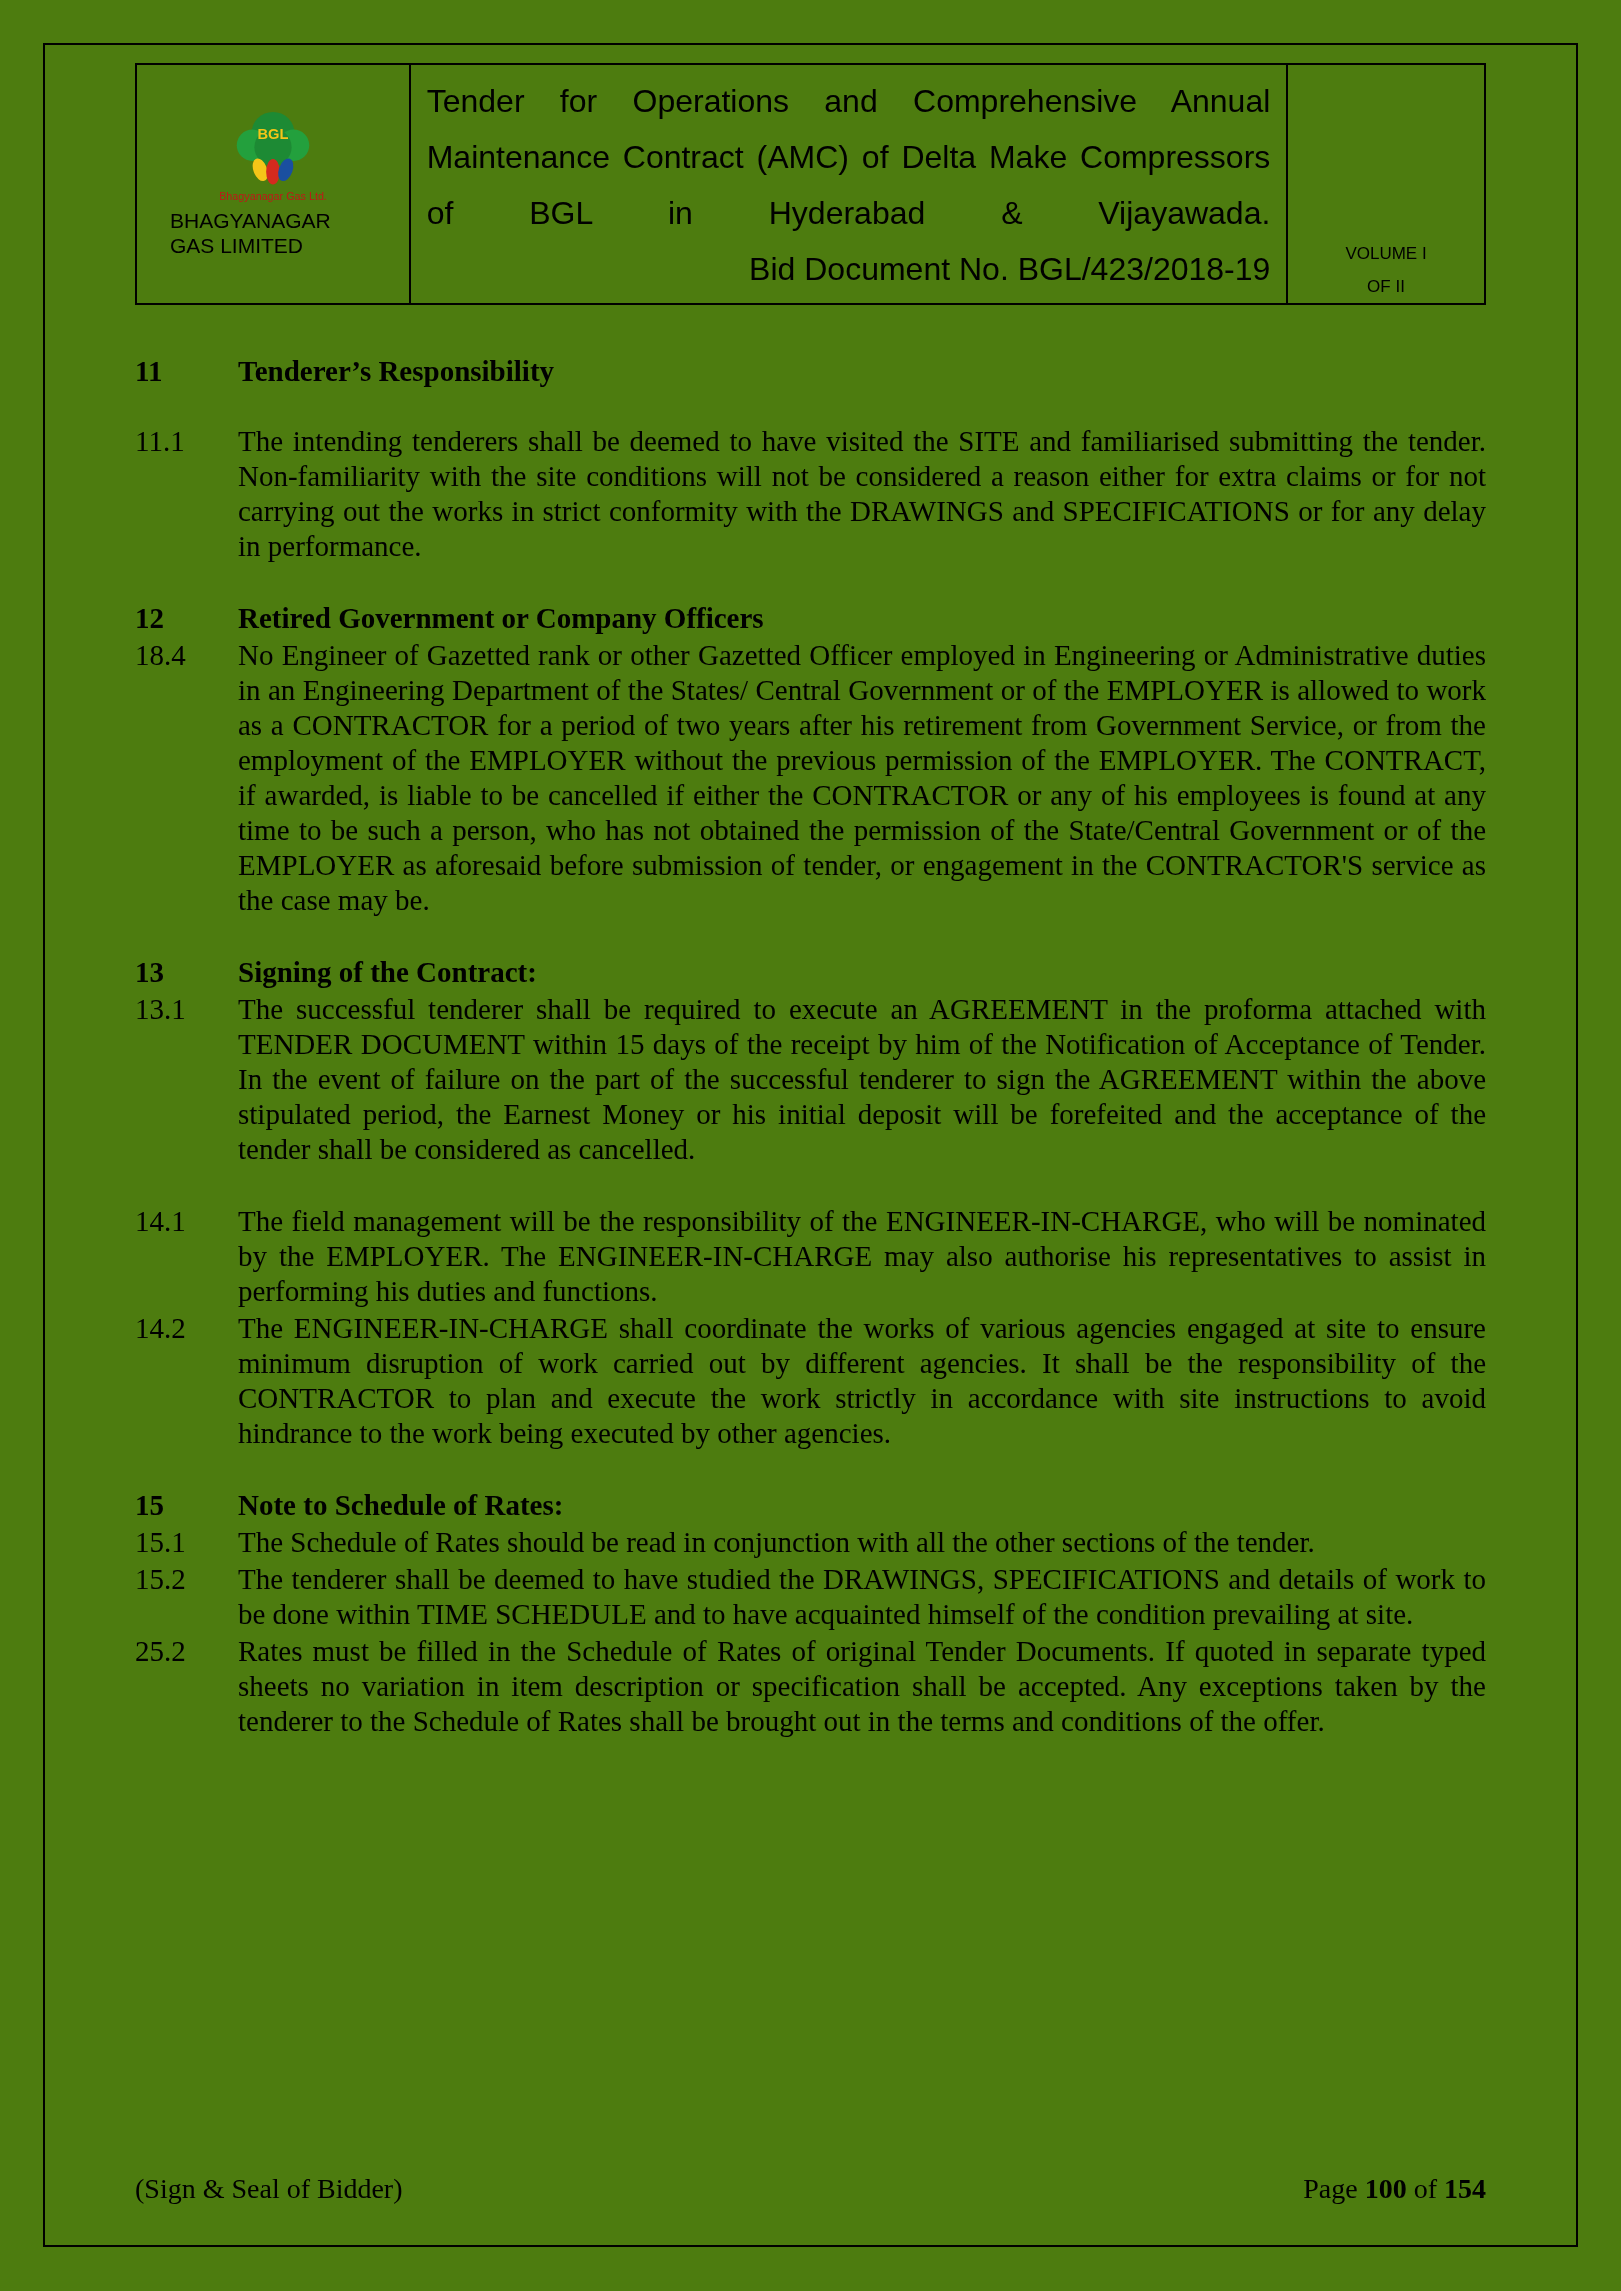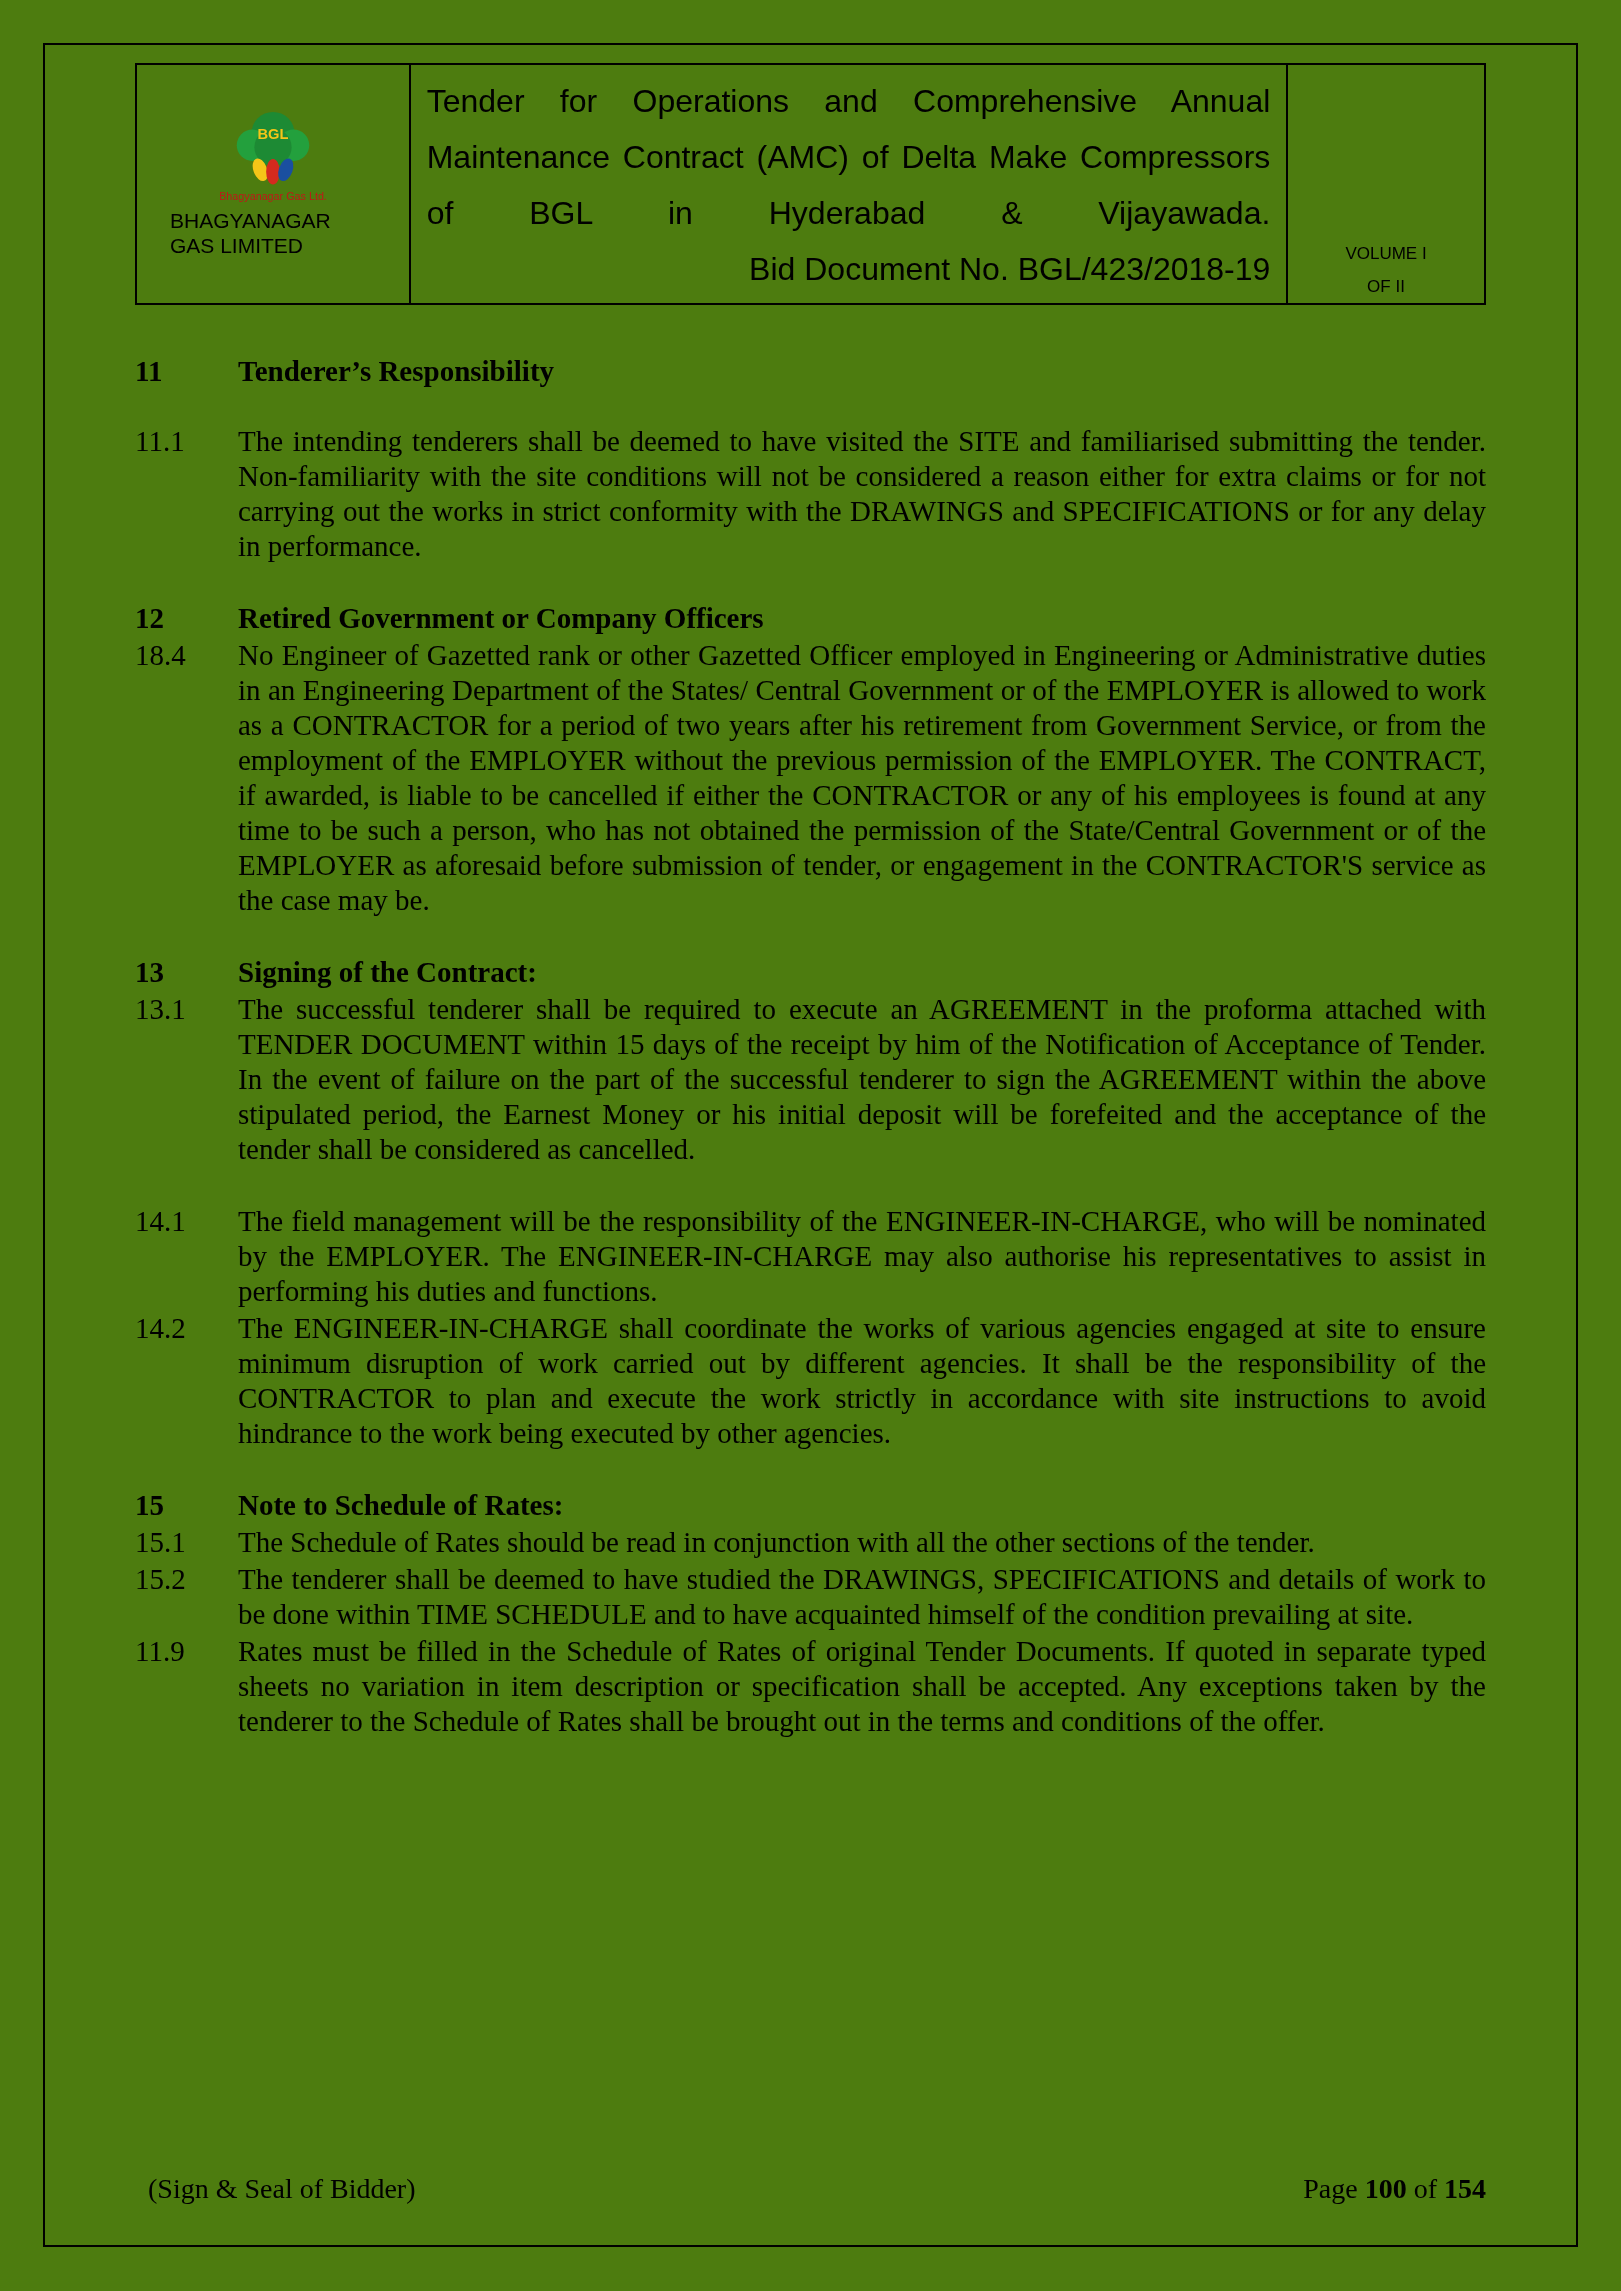--- a/index.html
+++ b/index.html
@@ -26,21 +26,21 @@
   .section:first-child { margin-top:0; }
   .sec-row { display:flex; }
   .num { flex:0 0 103px; }
   .heading-row .num, .heading-row .heading { font-weight:bold; }
   .heading { flex:1; }
   .ptext { flex:1; text-align:justify; }
   .item { margin-top:2px; }
   .item.gapped { margin-top:35px; }
 
   
-  .footer { position:absolute; left:148px; right:135px; bottom:86px; display:flex; justify-content:space-between; font-size:28px; line-height:35px; }
+  .footer { position:absolute; left:135px; right:135px; bottom:86px; display:flex; justify-content:space-between; font-size:28px; line-height:35px; }
   .page-no { white-space:pre-wrap; }
   .page-no b { font-weight:bold; }
 
   svg text { font-family:"Liberation Sans", sans-serif; }
 </style>
 </head>
 <body>
 
 <div class="page">
   <div class="border-frame"></div>
@@ -127,21 +127,21 @@
         </div>
         <div class="sec-row item">
           <span class="num">15.1</span>
           <span class="ptext">The Schedule of Rates should be read in conjunction with all the other sections of the tender.</span>
         </div>
         <div class="sec-row item">
           <span class="num">15.2</span>
           <span class="ptext">The tenderer shall be deemed to have studied the DRAWINGS, SPECIFICATIONS and details of work to be done within TIME SCHEDULE and to have acquainted himself of the condition prevailing at site.</span>
         </div>
         <div class="sec-row item">
-          <span class="num">11.9</span>
+          <span class="num">25.2</span>
           <span class="ptext">Rates must be filled in the Schedule of Rates of original Tender Documents. If quoted in separate typed sheets no variation in item description or specification shall be accepted. Any exceptions taken by the tenderer to the Schedule of Rates shall be brought out in the terms and conditions of the offer.</span>
         </div>
       </div>
 
     </div>
   </div>
 
   <div class="footer">
     <div>(Sign &amp; Seal of Bidder)</div>
     <div class="page-no"><span>Page </span><b>100</b><span> of </span><b>154</b></div>

